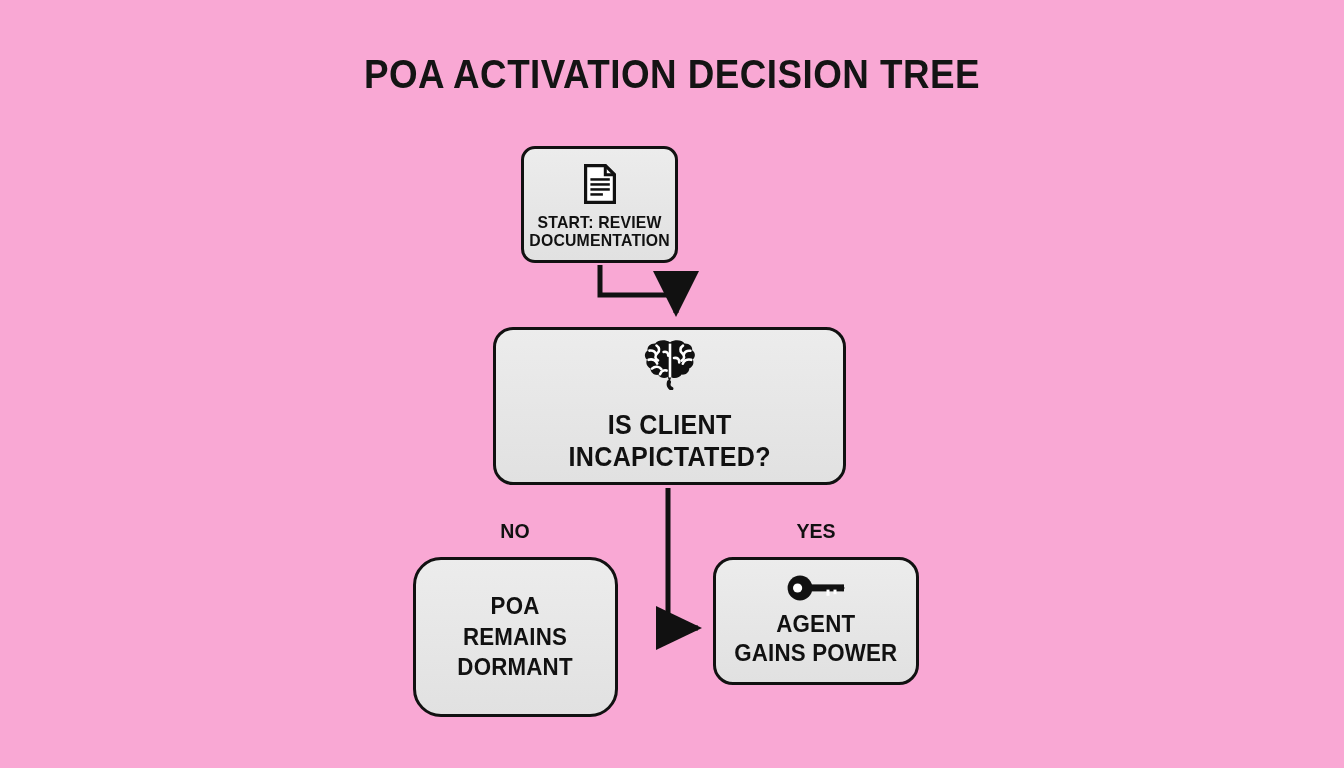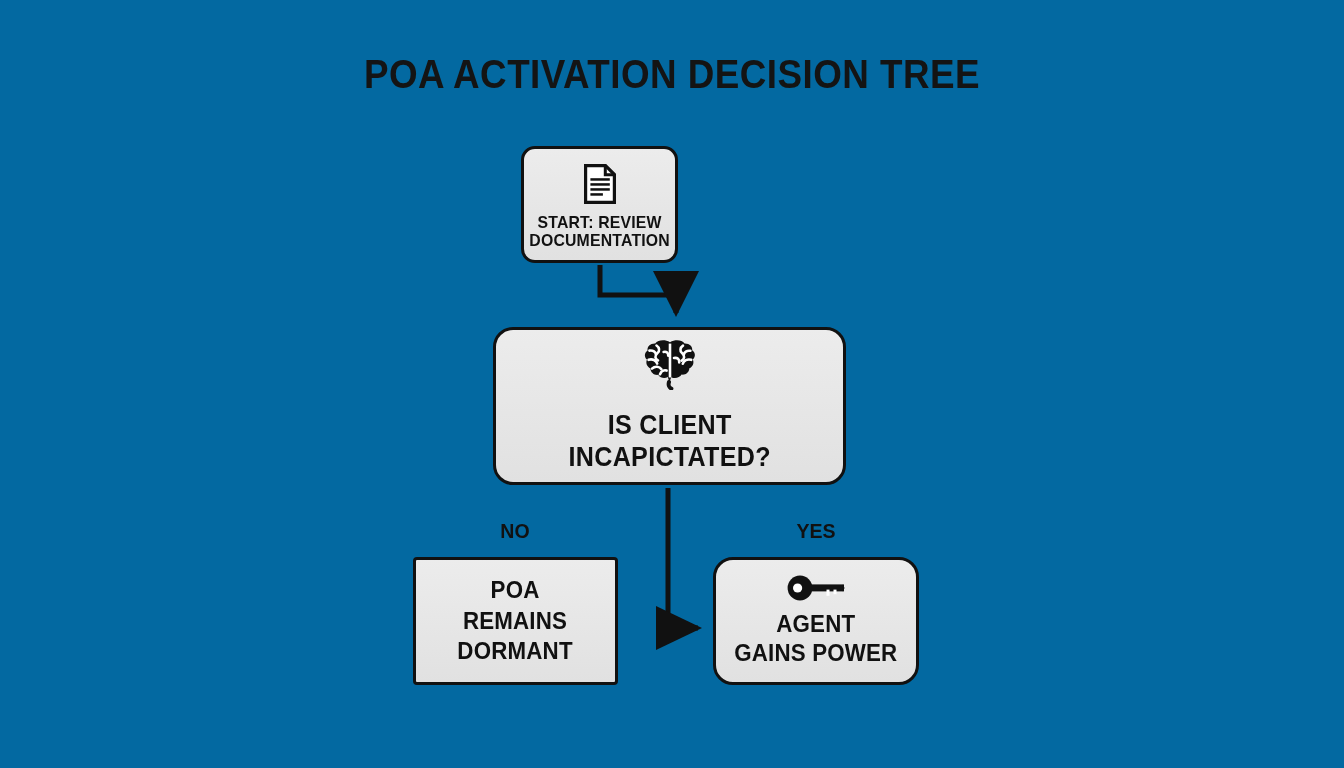--- a/index.html
+++ b/index.html
@@ -4,21 +4,21 @@
 <style>
   html, body {
     margin: 0;
     padding: 0;
     background: #ffffff;
   }
   #canvas {
     position: relative;
     width: 1344px;
     height: 768px;
-    background: #0369a1;
+    background: #f9a8d4;
     overflow: hidden;
     font-family: "Liberation Sans", sans-serif;
   }
 
   
   #chart-title {
     position: absolute;
     left: 0;
     top: 52px;
     width: 1344px;
@@ -79,22 +79,22 @@
     gap: 8px;
   }
   #node-decision .icon { margin-bottom: 12px; }
   #node-decision .label { font-size: 27px; letter-spacing: 0.3px; line-height: 1.18; }
 
   
   #node-no {
     left: 413px;
     top: 557px;
     width: 205px;
-    height: 128px;
-    border-radius: 4px;
+    height: 160px;
+    border-radius: 28px;
   }
   #node-no .label { font-size: 24px; line-height: 1.28; letter-spacing: 0.2px; }
 
   #node-yes {
     left: 713px;
     top: 557px;
     width: 206px;
     height: 128px;
     border-radius: 20px;
   }

